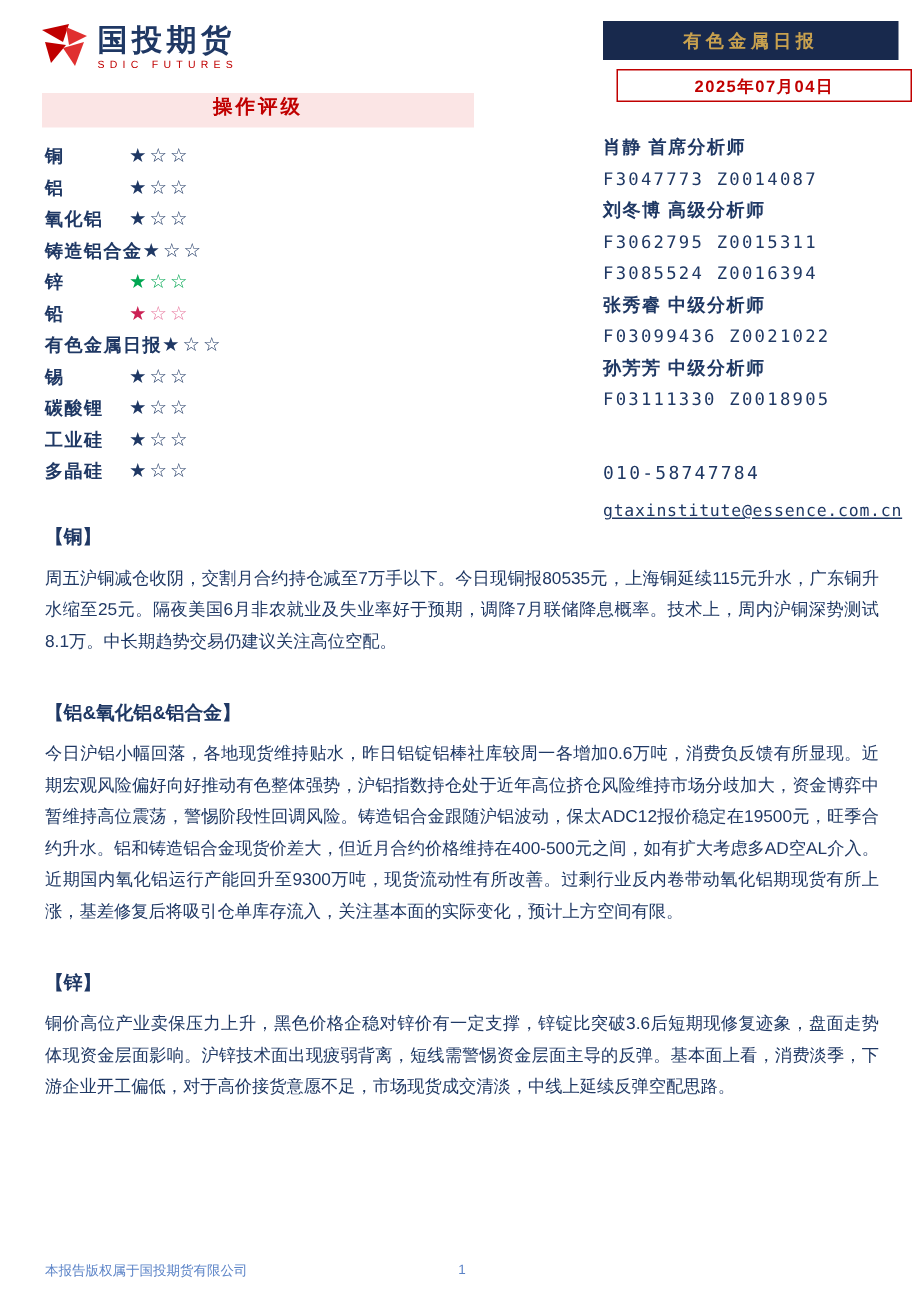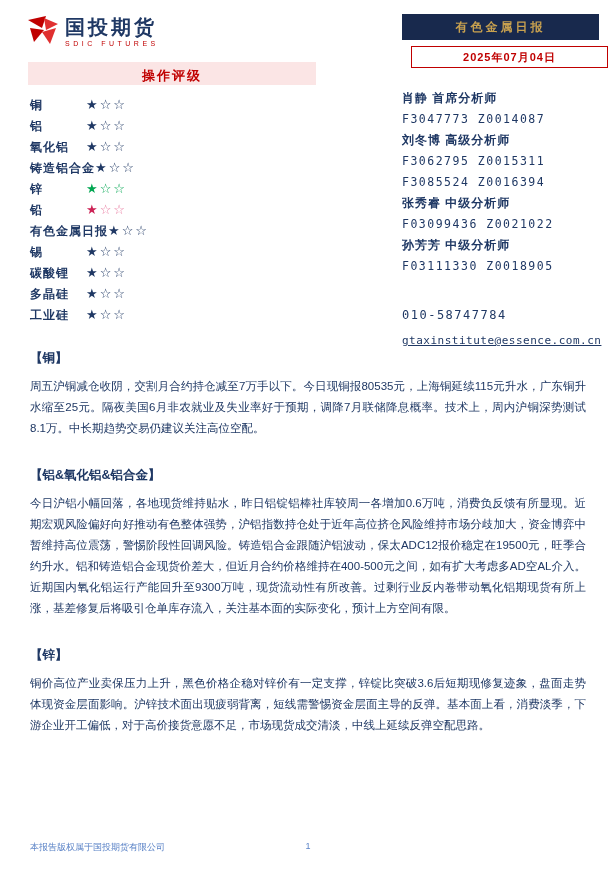--- a/index.html
+++ b/index.html
@@ -24,21 +24,21 @@
   }
   .title-box span{color:#c8a14f;font-size:12px;font-weight:bold;letter-spacing:3px;}
   .date-box{
     position:absolute;left:411px;top:46px;width:195px;height:20px;
     border:1px solid #c00000;display:flex;align-items:center;justify-content:center;
   }
   .date-box span{color:#c00000;font-size:11px;font-weight:bold;letter-spacing:1px;}
   
   .ratings-title{
     position:absolute;left:28px;top:62px;width:288px;height:23px;
-    background:#fbe5e5;display:flex;align-items:flex-end;justify-content:center;
+    background:#fbe5e5;display:flex;align-items:flex-start;justify-content:center;
   }
   .ratings-title span{color:#c00000;font-size:13px;font-weight:bold;letter-spacing:2px;}
   .ratings-list{position:absolute;left:30px;top:93px;width:290px;}
   .rating-row{height:21px;line-height:21px;white-space:nowrap;}
   .rating-label{display:inline-block;min-width:56px;font-size:12px;font-weight:bold;color:#1f3864;letter-spacing:1px;}
   .rating-stars span{font-size:13px;letter-spacing:2px;}
   
   .analyst-list{position:absolute;left:402px;top:88px;width:200px;}
   .analyst-name{font-size:12px;font-weight:bold;color:#1f3864;line-height:21px;letter-spacing:1px;}
   .analyst-codes{font-size:11.5px;color:#1f3864;line-height:21px;
@@ -91,22 +91,22 @@
   <div class="ratings-list">
       <div class="rating-row"><span class="rating-label">铜</span><span class="rating-stars"><span style="color: rgb(31, 56, 100);">★</span><span style="color: rgb(31, 56, 100);">☆</span><span style="color: rgb(31, 56, 100);">☆</span></span></div>
       <div class="rating-row"><span class="rating-label">铝</span><span class="rating-stars"><span style="color: rgb(31, 56, 100);">★</span><span style="color: rgb(31, 56, 100);">☆</span><span style="color: rgb(31, 56, 100);">☆</span></span></div>
       <div class="rating-row"><span class="rating-label">氧化铝</span><span class="rating-stars"><span style="color: rgb(31, 56, 100);">★</span><span style="color: rgb(31, 56, 100);">☆</span><span style="color: rgb(31, 56, 100);">☆</span></span></div>
       <div class="rating-row"><span class="rating-label">铸造铝合金</span><span class="rating-stars"><span style="color: rgb(31, 56, 100);">★</span><span style="color: rgb(31, 56, 100);">☆</span><span style="color: rgb(31, 56, 100);">☆</span></span></div>
       <div class="rating-row"><span class="rating-label">锌</span><span class="rating-stars"><span style="color: rgb(0, 166, 81);">★</span><span style="color: rgb(0, 166, 81);">☆</span><span style="color: rgb(0, 166, 81);">☆</span></span></div>
       <div class="rating-row"><span class="rating-label">铅</span><span class="rating-stars"><span style="color: rgb(204, 34, 85);">★</span><span style="color: rgb(232, 121, 159);">☆</span><span style="color: rgb(232, 121, 159);">☆</span></span></div>
       <div class="rating-row"><span class="rating-label">有色金属日报</span><span class="rating-stars"><span style="color: rgb(31, 56, 100);">★</span><span style="color: rgb(31, 56, 100);">☆</span><span style="color: rgb(31, 56, 100);">☆</span></span></div>
       <div class="rating-row"><span class="rating-label">锡</span><span class="rating-stars"><span style="color: rgb(31, 56, 100);">★</span><span style="color: rgb(31, 56, 100);">☆</span><span style="color: rgb(31, 56, 100);">☆</span></span></div>
       <div class="rating-row"><span class="rating-label">碳酸锂</span><span class="rating-stars"><span style="color: rgb(31, 56, 100);">★</span><span style="color: rgb(31, 56, 100);">☆</span><span style="color: rgb(31, 56, 100);">☆</span></span></div>
+      <div class="rating-row"><span class="rating-label">工业硅</span><span class="rating-stars"><span style="color: rgb(31, 56, 100);">★</span><span style="color: rgb(31, 56, 100);">☆</span><span style="color: rgb(31, 56, 100);">☆</span></span></div>
       <div class="rating-row"><span class="rating-label">多晶硅</span><span class="rating-stars"><span style="color: rgb(31, 56, 100);">★</span><span style="color: rgb(31, 56, 100);">☆</span><span style="color: rgb(31, 56, 100);">☆</span></span></div>
-      <div class="rating-row"><span class="rating-label">工业硅</span><span class="rating-stars"><span style="color: rgb(31, 56, 100);">★</span><span style="color: rgb(31, 56, 100);">☆</span><span style="color: rgb(31, 56, 100);">☆</span></span></div>
     </div>
 
   <div class="analyst-list">
       <div>
         <div class="analyst-name">肖静 首席分析师</div>
         <div class="analyst-codes">F3047773 Z0014087</div>
       </div>
       <div>
         <div class="analyst-name">刘冬博 高级分析师</div>
         <div class="analyst-codes">F3062795 Z0015311</div>

